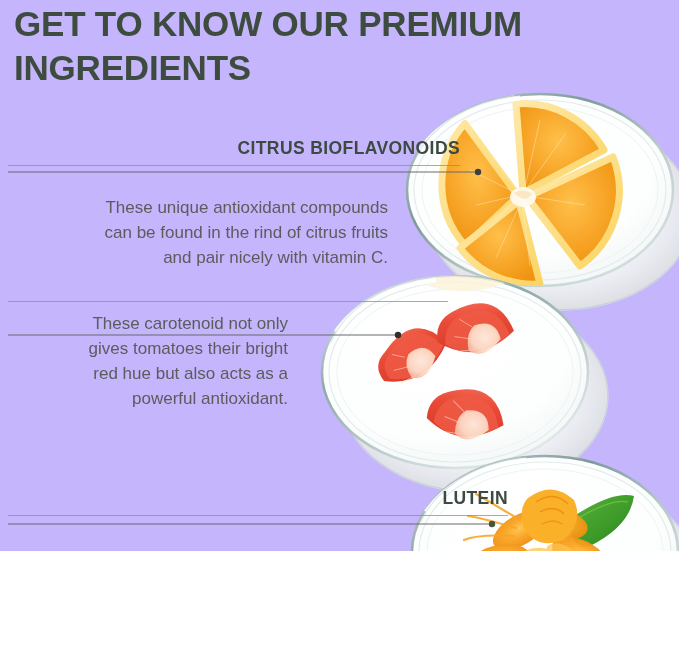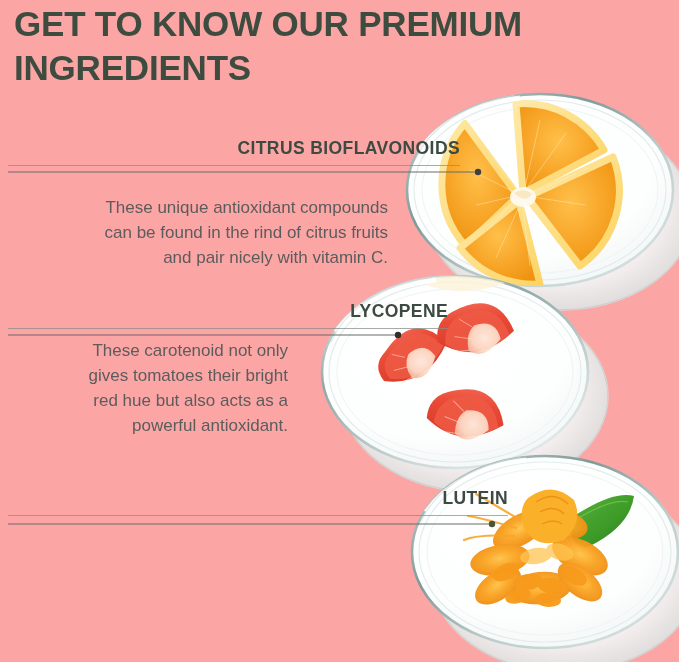--- a/index.html
+++ b/index.html
@@ -3,21 +3,21 @@
 <meta charset="utf-8">
 <style>
   html,body{margin:0;padding:0;}
   body{
     width:679px;height:662px;
     background:#ffffff;
     font-family:"Liberation Sans", sans-serif;
     overflow:hidden;
     position:relative;
   }
-  #stage{position:absolute;left:0;top:0;width:679px;height:662px;overflow:hidden;background:#fca5a5;text-decoration:underline;}
+  #stage{position:absolute;left:0;top:0;width:679px;height:551px;overflow:hidden;background:#c4b5fd;text-decoration:underline;}
 
   
   #page-title{
     position:absolute;left:14px;top:2px;width:640px;
     font-size:35px;line-height:44px;font-weight:bold;
     letter-spacing:-0.2px;
     color:#3e4c40;
     text-transform:uppercase;
     white-space:pre-line;
   }
@@ -290,21 +290,20 @@
 
   <div class="section" id="sec-citrus">
     <div class="sec-head">CITRUS BIOFLAVONOIDS</div>
     <div class="sec-rule"></div>
     <div class="sec-body">These unique antioxidant compounds
 can be found in the rind of citrus fruits
 and pair nicely with vitamin C.</div>
   </div>
 
   <div class="section" id="sec-lycopene">
-    <div class="sec-head">LYCOPENE</div>
     <div class="sec-rule"></div>
     <div class="sec-body">These carotenoid not only
 gives tomatoes their bright
 red hue but also acts as a
 powerful antioxidant.</div>
   </div>
 
   <div class="section" id="sec-lutein">
     <div class="sec-head">LUTEIN</div>
     <div class="sec-rule"></div>

